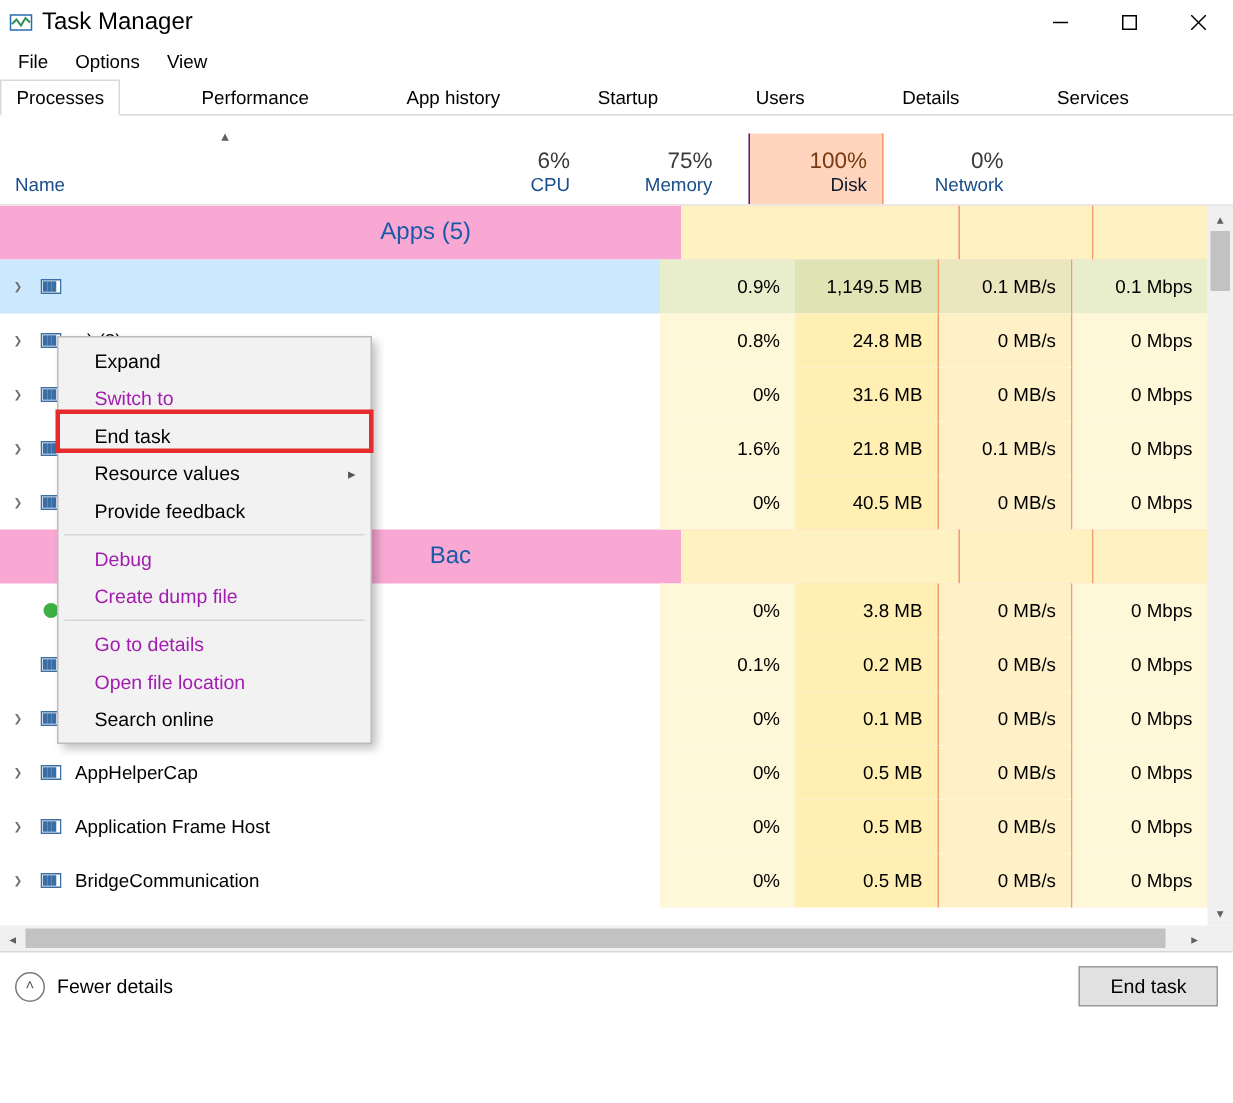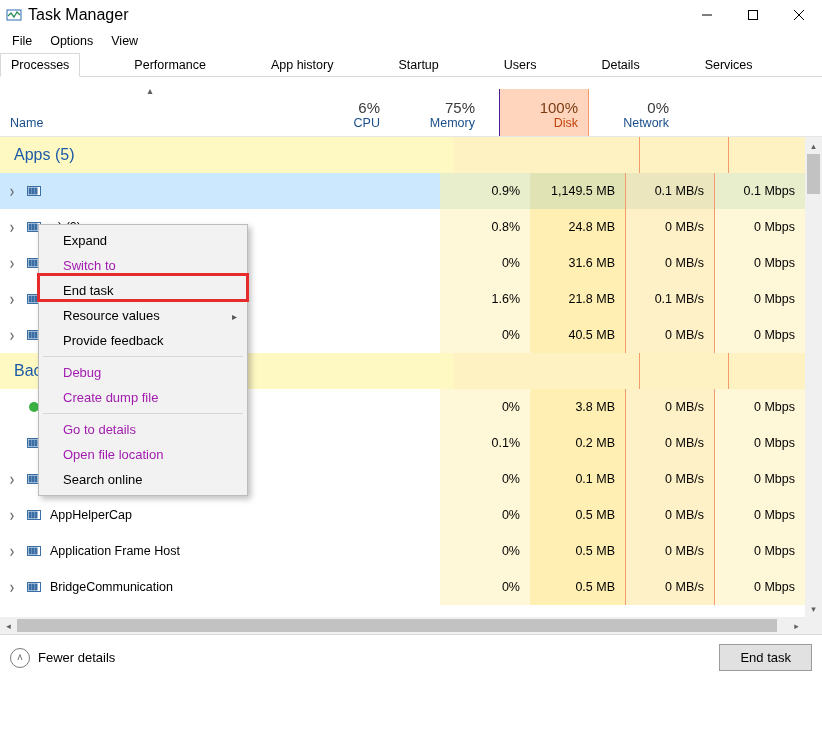--- a/index.html
+++ b/index.html
@@ -29,21 +29,21 @@
   .hcell .lbl { font-size:12.5px; color:#1a4e8a; }
   .col-name{flex:0 0 300px; position:relative;}
   .col-status{flex:0 0 140px;}
   .col-cpu{flex:0 0 90px; text-align:right;}
   .col-mem{flex:0 0 95px; text-align:right;}
   .col-disk{flex:0 0 90px; text-align:right; background:#ffd6bd; border-left:1px solid #4c1d95; border-right:1px solid #f39b6b;margin-left:14px;}
   .col-net{flex:0 0 90px; text-align:right;}
   .col-scroll{flex:0 0 17px;}
   .headers .pct{font-weight:400;}
   .headers .col-disk .pct{color:#7a3b12;}
-  .headers .col-disk .lbl{color:#c2410c;}
+  .headers .col-disk .lbl{color:#0f172a;}
   .sort-glyph{position:absolute; top:-4px; left:50%; transform:translateX(-50%); font-size:10px; color:#606060;}
 
   
   .grid-body{height:480px; overflow:hidden; position:relative;}
   .row{display:flex; height:36px; align-items:center;}
   .rc{padding:0 10px; height:100%; display:flex; align-items:center;}
   .rc.num{justify-content:flex-end;}
   .rc-name{flex:0 0 300px; padding-left:6px; gap:8px; white-space:nowrap; overflow:hidden;}
   .rc-status{flex:0 0 140px; background:transparent;}
   .rc-cpu{flex:0 0 90px; background:#fff8d8;}
@@ -53,21 +53,21 @@
   .rc-scroll{flex:0 0 17px; background:#f0f0f0;}
   .row.sel .rc-name, .row.sel .rc-status{background:#cce8ff;}
   .row.sel .rc-cpu{background:#e8eecb;}
   .row.sel .rc-mem{background:#e0e4b5;}
   .row.sel .rc-disk{background:#ece6bf;}
   .row.sel .rc-net{background:#e8eecb;}
   .expander{width:12px; color:#606060; font-size:10px; display:inline-block; text-align:center;}
   .picon{width:16px; height:16px; display:inline-flex; align-items:center; justify-content:center; font-size:12px;}
   .pname{overflow:hidden; text-overflow:ellipsis;}
 
-  .group-header{display:flex; align-items:center; height:36px; padding-left:14px; background:#fef9c3;}
+  .group-header{display:flex; align-items:center; height:36px; padding-left:14px; background:#f9a8d4;text-align:right;}
   .group-header .gh-name{color:#1a5aa6; font-size:16px;}
   .group-header .rc-cpu, .group-header .rc-mem, .group-header .rc-net{background:#fff2c2;}
   .group-header .rc-disk{background:#fff2c2;border-left:1px solid #f39b6b; border-right:1px solid #f39b6b;}
   .group-header .rc-status{flex:0 0 140px;}
   .group-header .ghcell{height:100%;}
   .group-header .gh-left{flex:0 0 300px;}
   .group-header .rc-scroll{background:#f0f0f0; height:100%; flex:0 0 17px;}
 
   
   .vscroll-track{position:absolute; right:0; top:0; width:17px; height:100%; background:#f0f0f0;}

